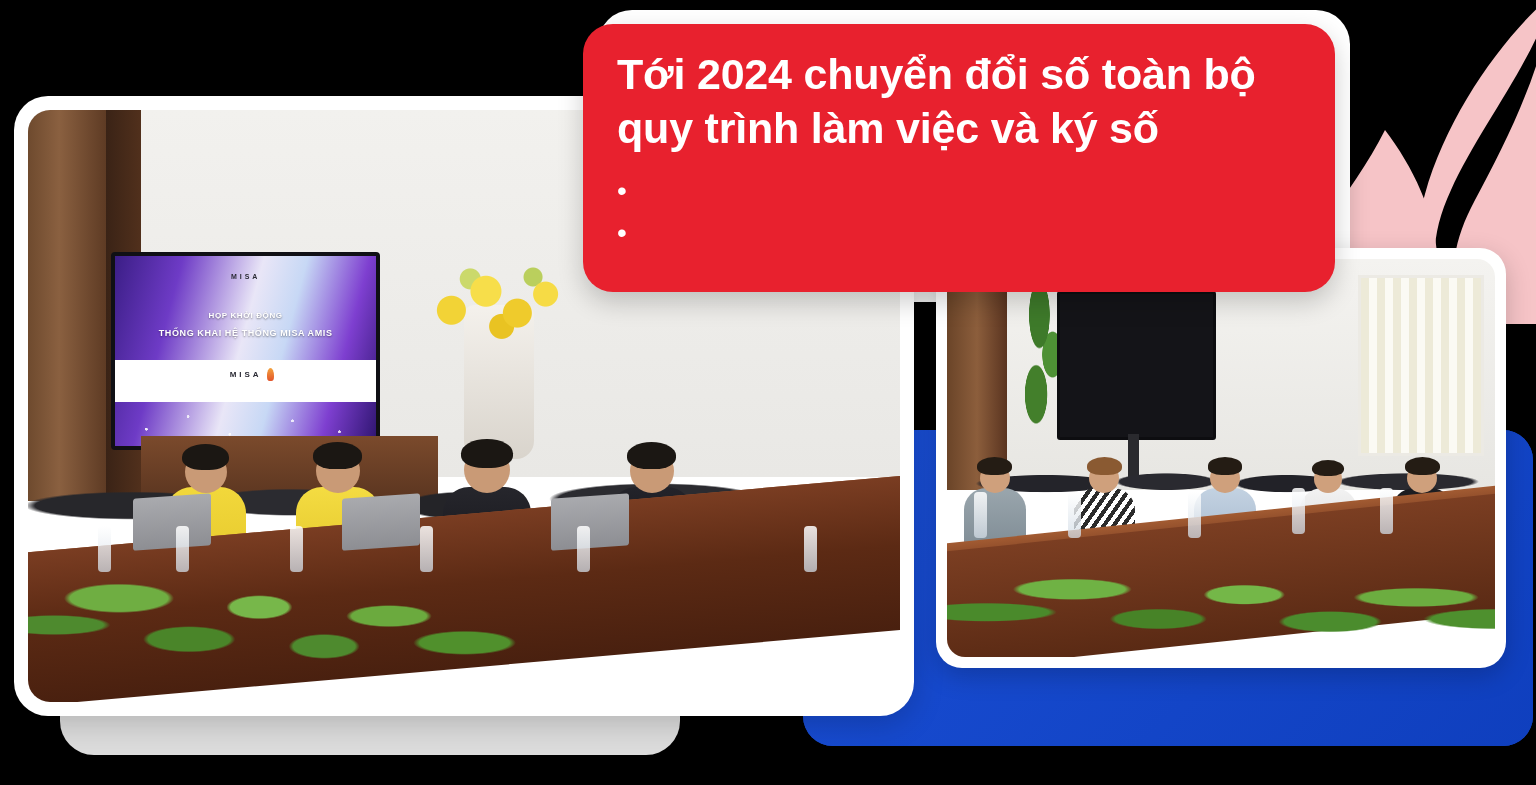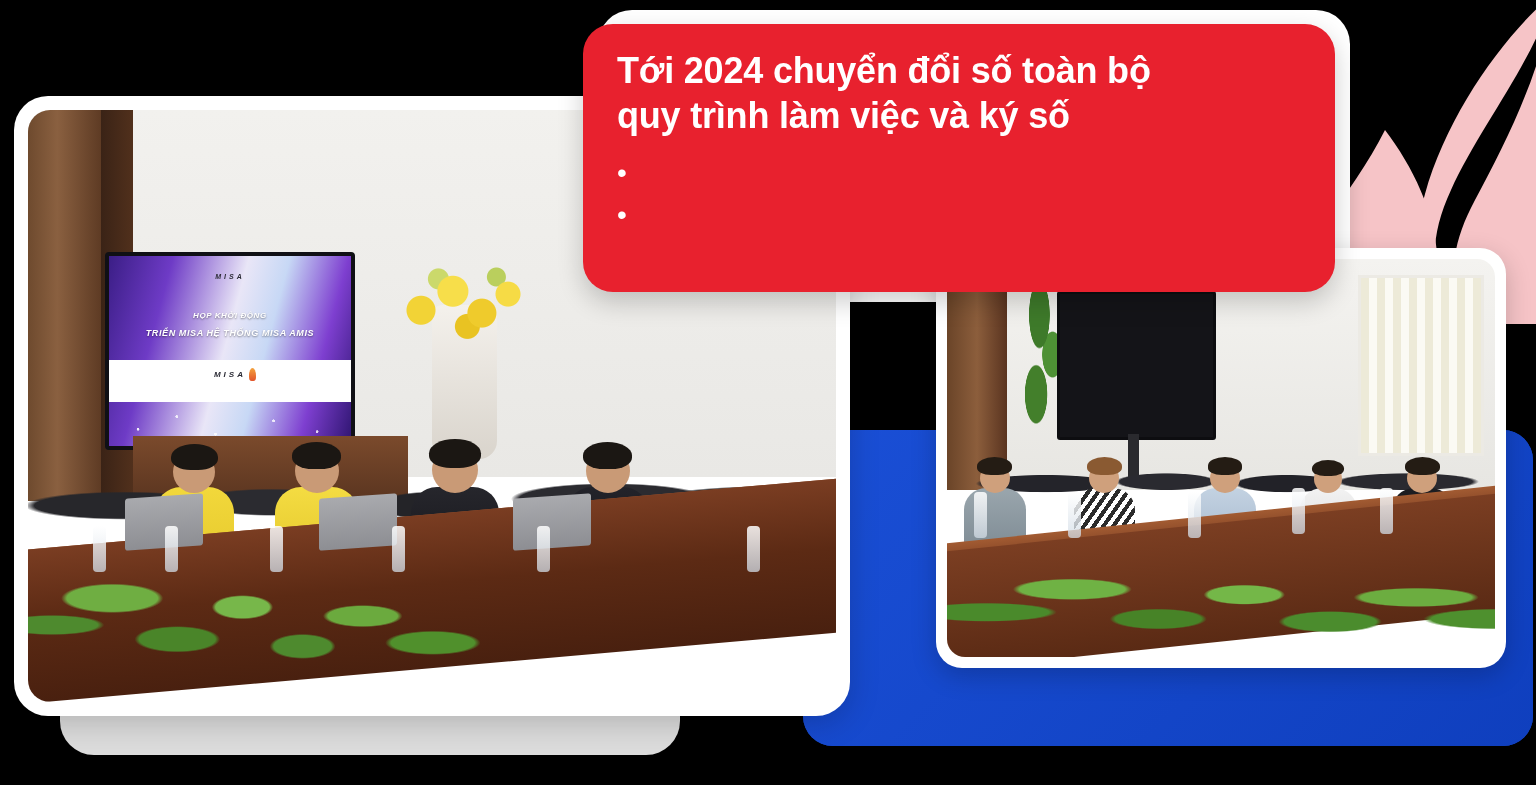--- a/index.html
+++ b/index.html
@@ -31,24 +31,23 @@
     position:absolute;left:598px;top:10px;width:752px;height:292px;
     background:#FFFFFF;border-radius:34px;
     box-shadow:0 6px 22px rgba(0,0,0,0.13);
   }
 
   
   .photo{
     position:absolute;overflow:hidden;background:#ffffff;
   }
   .photo-left{
-    left:14px;top:96px;width:836px;height:620px;
+    left:14px;top:96px;width:900px;height:620px;
     border-radius:34px;padding:14px;box-sizing:border-box;
     box-shadow:0 8px 30px rgba(0,0,0,0.18);
-    font-style:italic;
   }
   .photo-left .inner{
     width:100%;height:100%;border-radius:22px;overflow:hidden;position:relative;
   }
   .photo-right{
     left:936px;top:248px;width:570px;height:420px;
     border-radius:26px;padding:11px;box-sizing:border-box;
     box-shadow:0 8px 26px rgba(0,0,0,0.20);
   }
   .photo-right .inner{
@@ -182,21 +181,21 @@
 
   
   .callout{
     position:absolute;left:583px;top:24px;width:752px;height:268px;
     background:#E8212E;border-radius:30px;
     box-shadow:0 10px 26px rgba(0,0,0,0.20);
     padding:24px 34px 0 34px;box-sizing:border-box;
     color:#ffffff;
   }
   .callout .heading{
-    font-size:36px;font-weight:700;line-height:1.25;letter-spacing:-0.2px;
+    font-size:43px;font-weight:700;line-height:1.25;letter-spacing:-0.2px;
     margin:0 0 14px 0;white-space:pre-line;
   }
   .callout ul{list-style:none;margin:0;padding:0;}
   .callout li{
     font-size:34px;font-weight:400;line-height:1.42;
     display:flex;align-items:flex-start;gap:13px;
   }
   .callout li .bul{font-size:28px;line-height:1.5;}
 </style>
 </head>
@@ -227,21 +226,21 @@
       <div class="scene">
         <div class="wall"></div>
         <div class="wood-panel"></div>
         <div class="wood-panel2"></div>
 
         <div class="tv">
           <div class="slide">
             <div class="band"></div>
             <div class="logo-top">MISA</div>
             <div class="line1">HỌP KHỞI ĐỘNG</div>
-            <div class="line2">TRIỂN MISA HỆ THỐNG MISA AMIS</div>
+            <div class="line2">THỐNG KHAI HỆ THỐNG MISA AMIS</div>
             <div class="logo-mid">MISA</div>
             <div class="flameicon"></div>
             <div class="dots"></div>
           </div>
         </div>
 
         <div class="cabinet"></div>
         <div class="vase"></div>
         <div class="bouquet"></div>
         <div class="chairs"></div>

